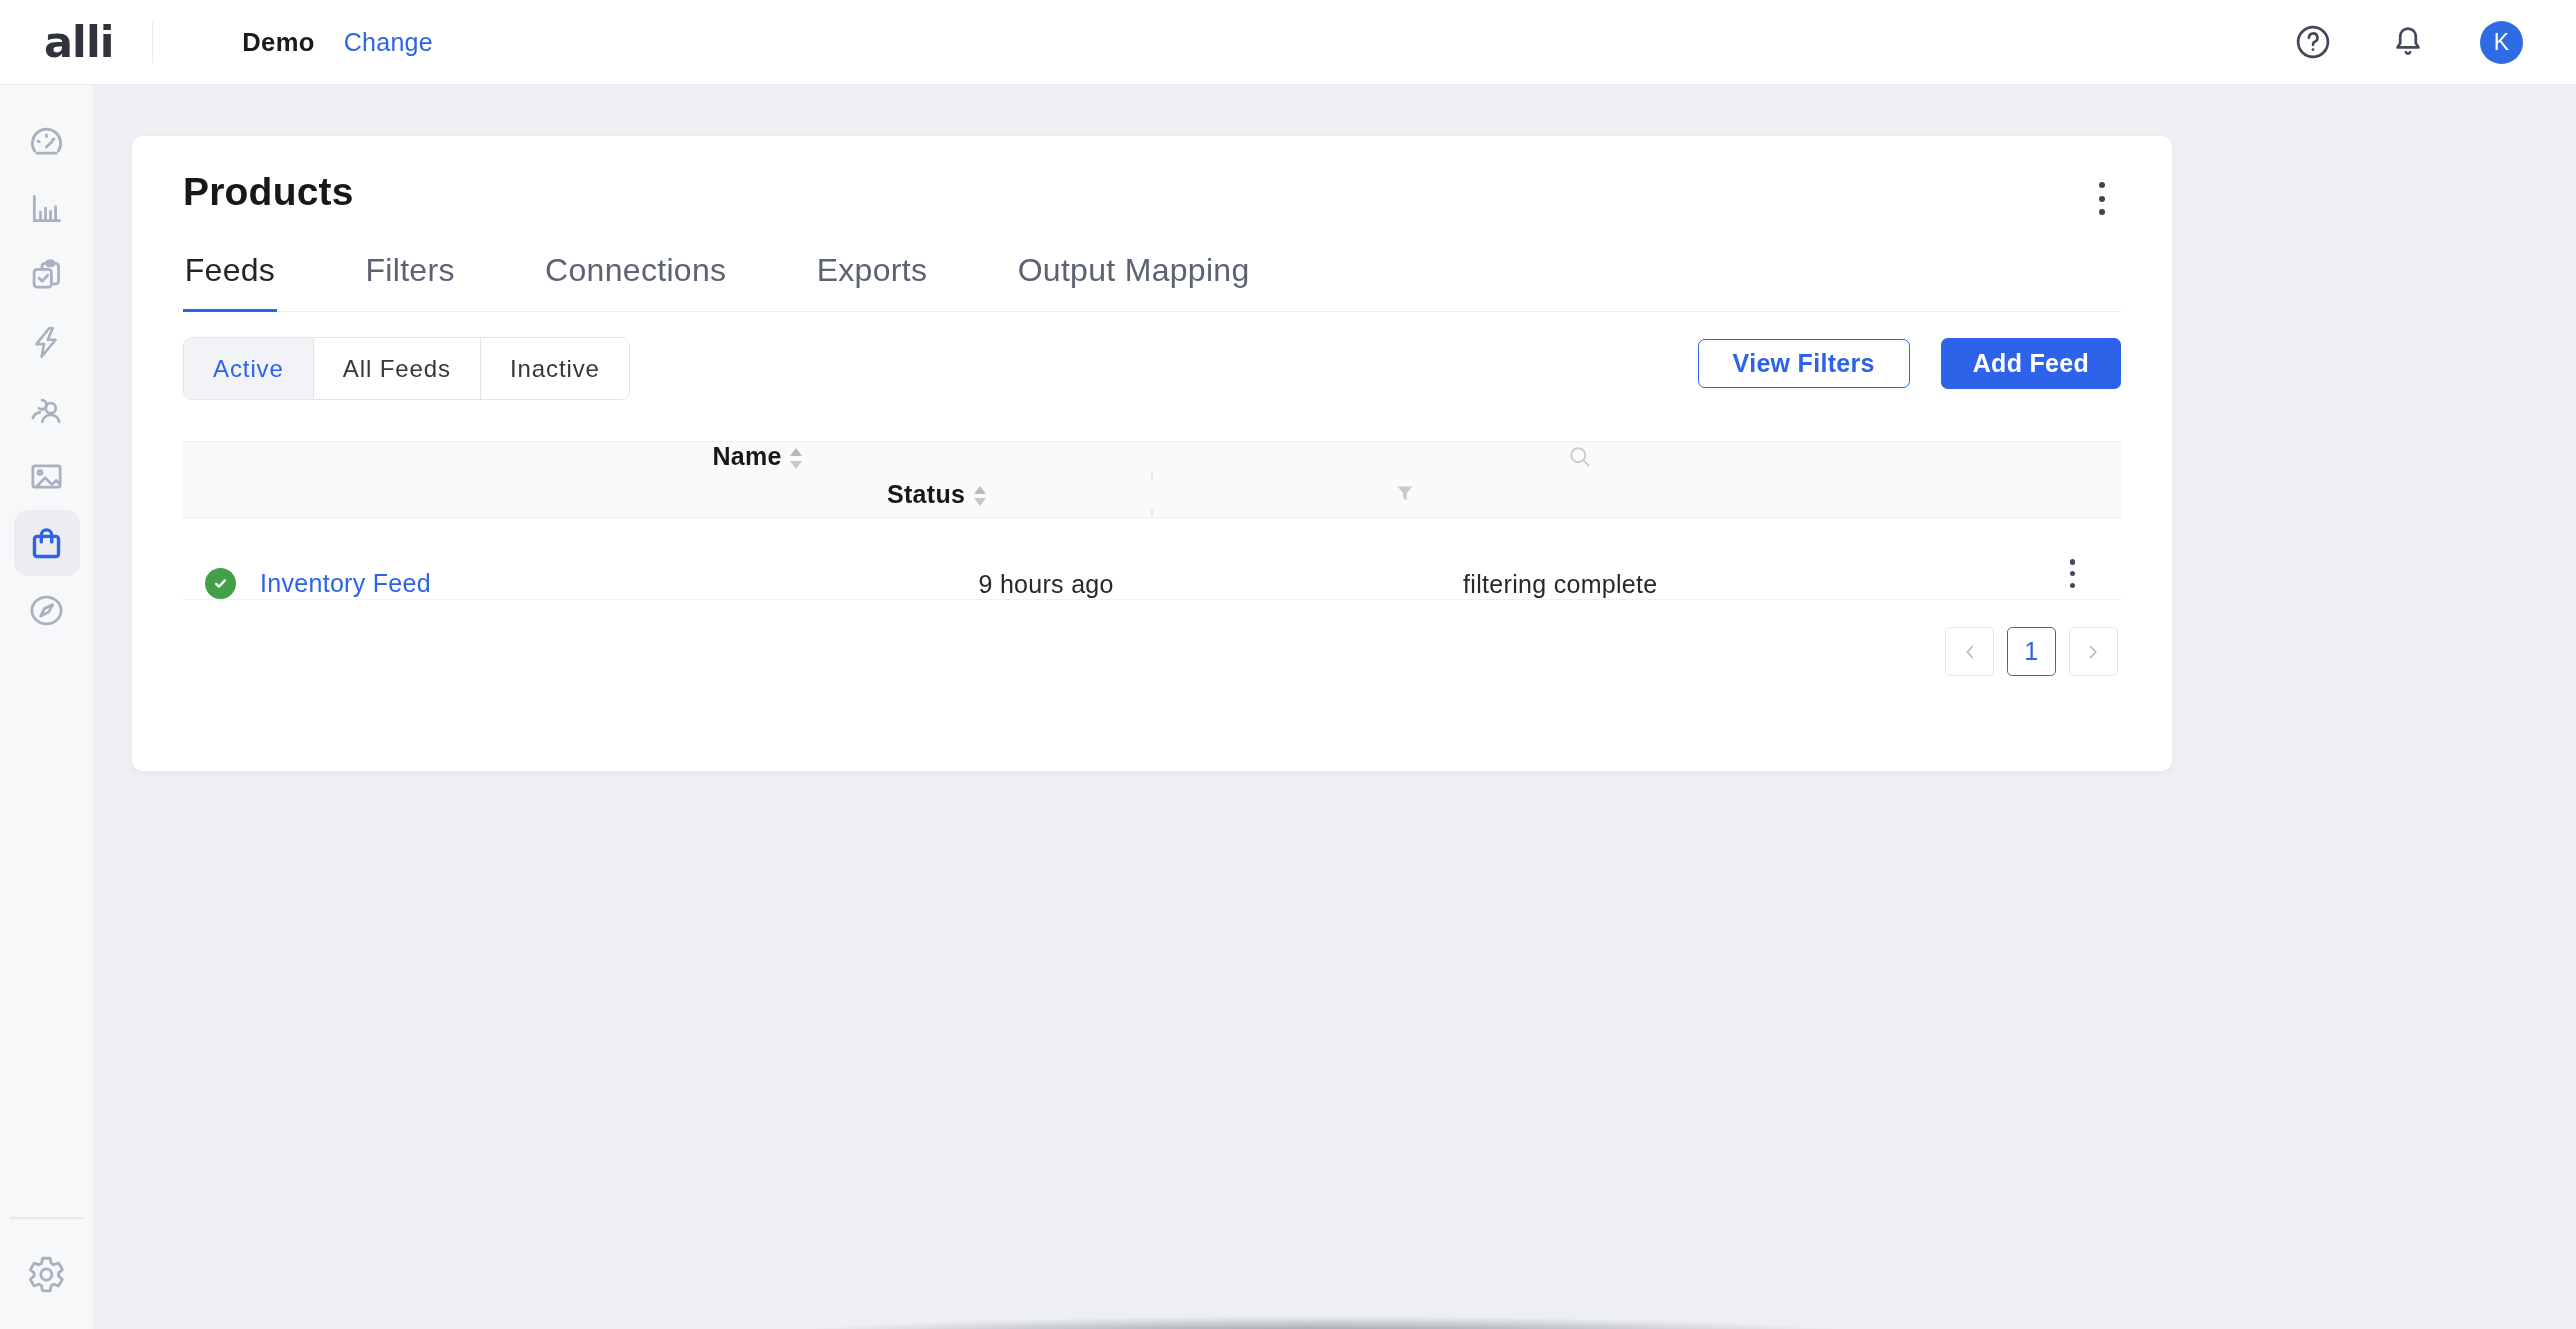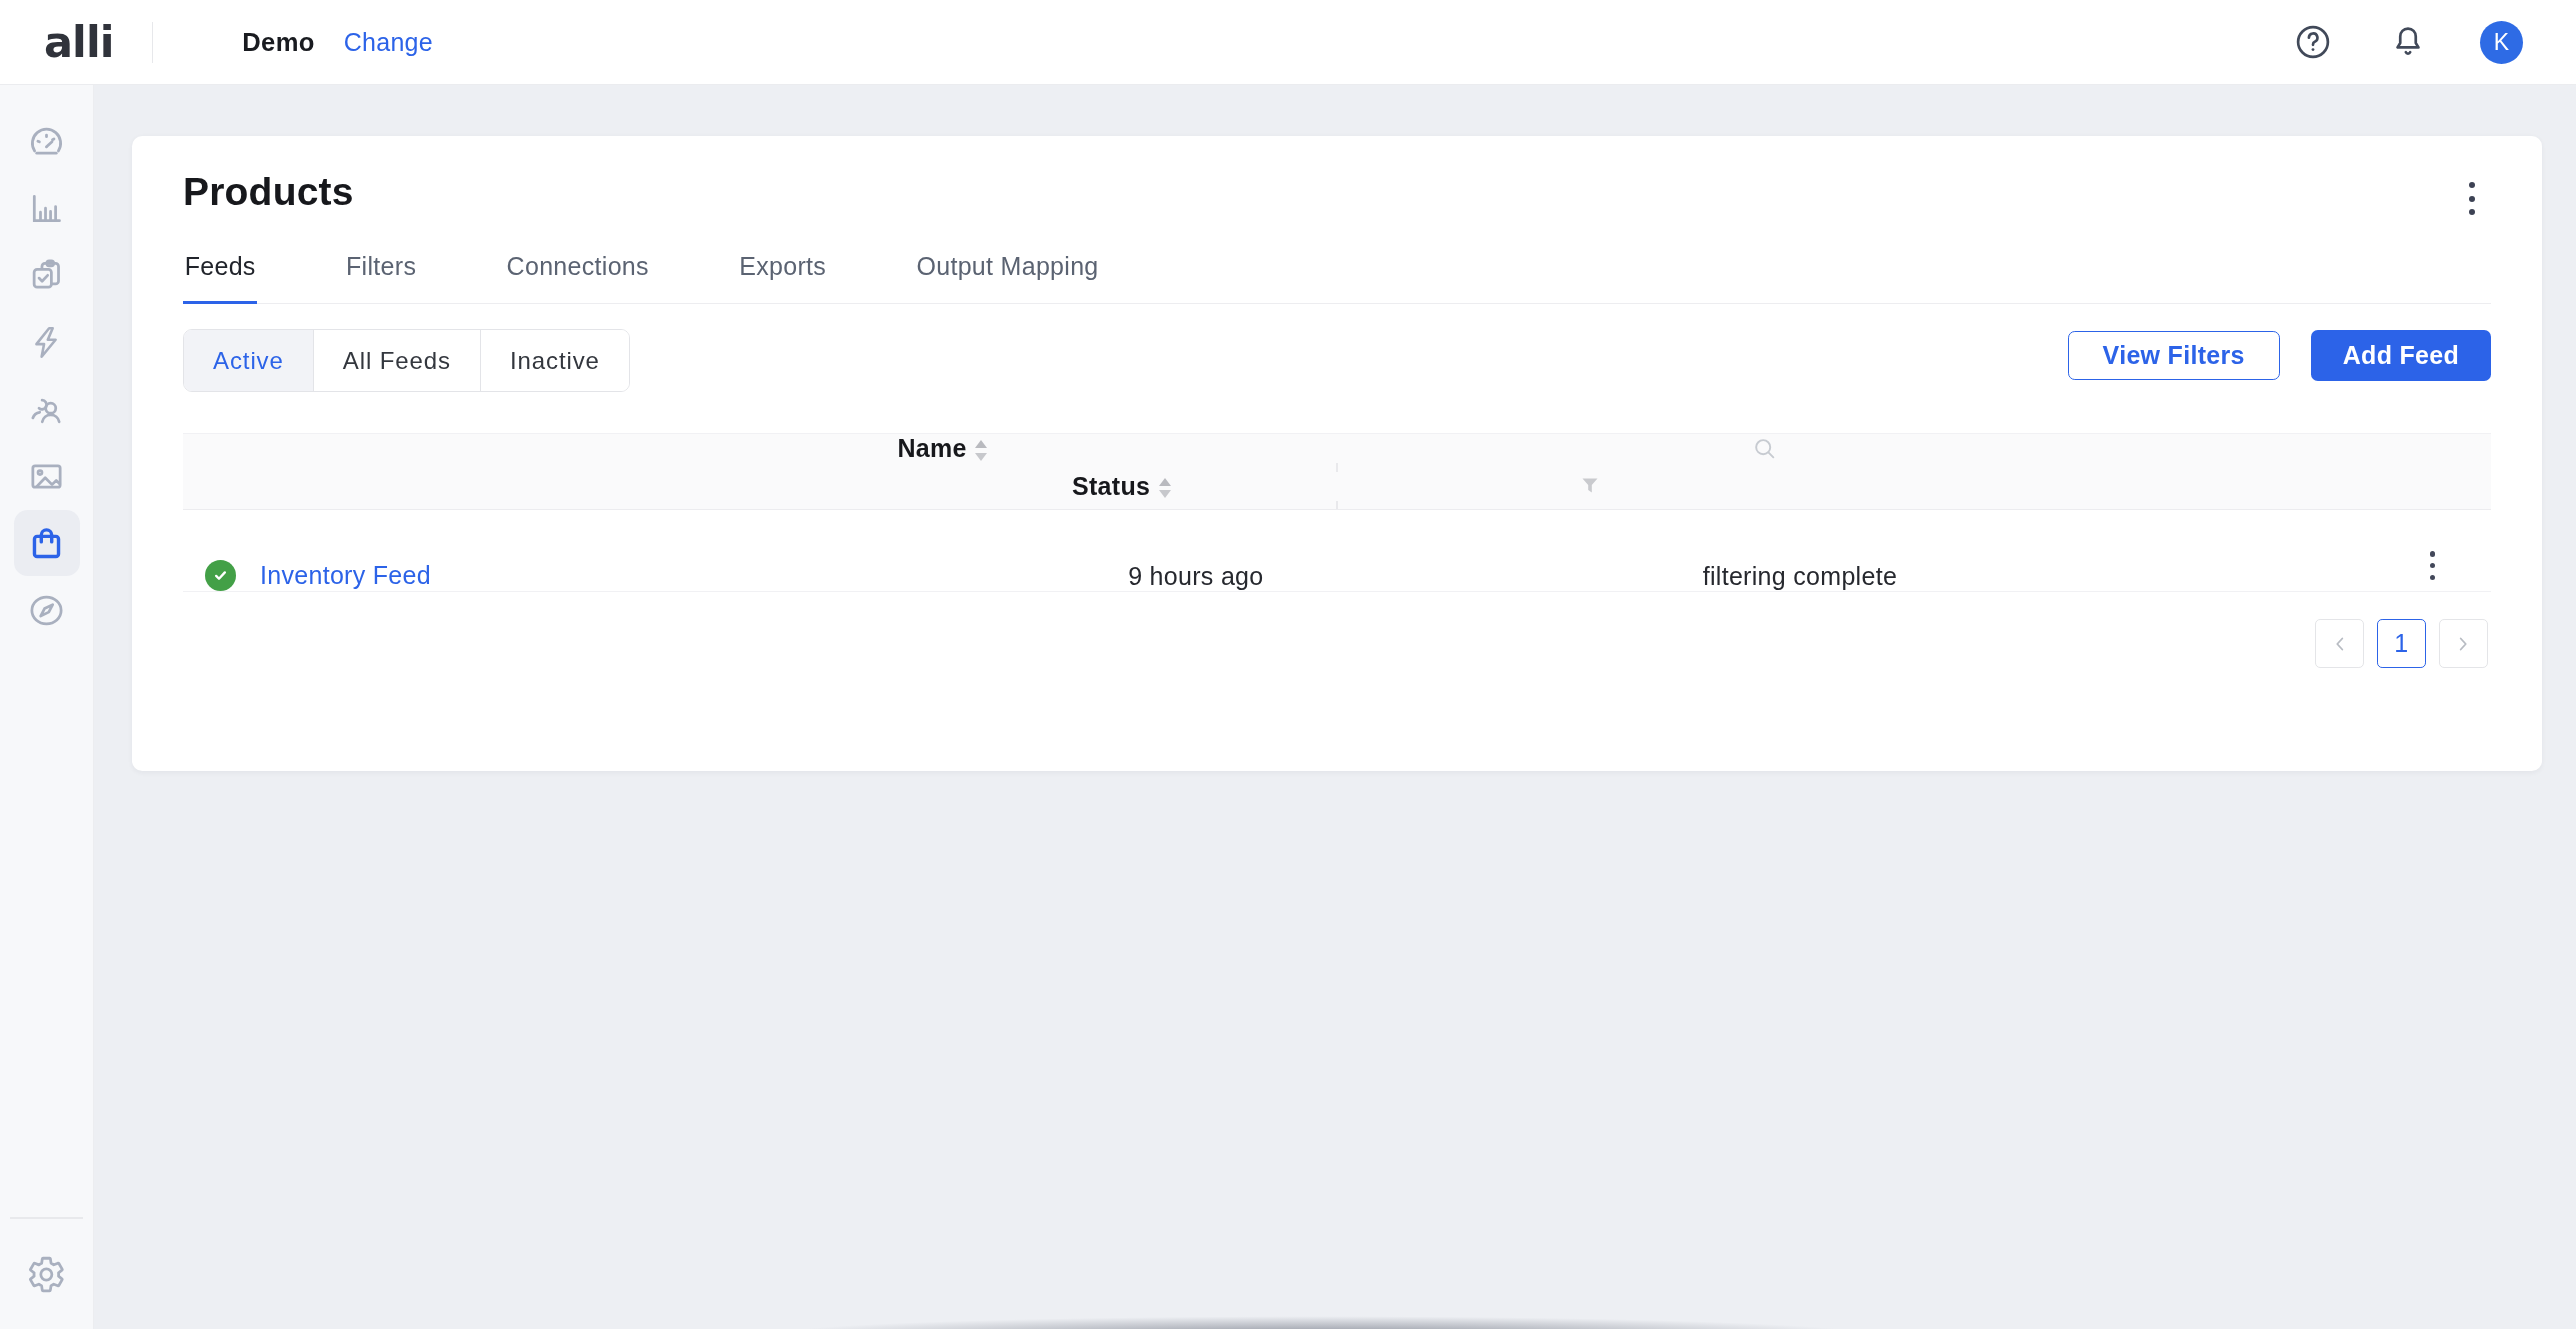--- a/index.html
+++ b/index.html
@@ -24,31 +24,31 @@
   .sidebar { position:absolute; top:85px; left:0; bottom:0; width:94px; background:#f7f8fa;
              border-right:0.9px solid #ecedf0; display:flex; flex-direction:column; align-items:center; padding-top:24px; z-index:4; }
   .side-item { width:66px; height:66px; display:flex; align-items:center; justify-content:center;
                color:#a9b0bf; border-radius:13.6px; cursor:pointer; margin-bottom:0.9px; }
   .side-item.active { background:#ebedf2; color:#2c63e8; }
   .sidebar-bottom { margin-top:auto; width:100%; display:flex; flex-direction:column; align-items:center; padding-bottom:22px; }
   .sidebar-rule { width:73px; height:1.7px; background:#e8e9ec; margin-bottom:22px; }
 
   
   .main { position:absolute; top:85px; left:94px; right:0; bottom:0; }
-  .card { position:absolute; top:51px; left:38px; width:2410px; height:635px; background:#ffffff;
+  .card { position:absolute; top:51px; left:38px; width:2040px; height:635px; background:#ffffff;
           border-radius:10.2px; box-shadow:0 1.7px 5.1px rgba(35,40,60,.05); padding:34px 51px 0 51px; }
   .card-head { display:flex; align-items:flex-start; }
   .page-title { font-size:39px; font-weight:700; color:#17181c; letter-spacing:0.2px; }
   .card-kebab { margin-left:auto; margin-top:6.8px; width:38px; height:44px; display:flex; flex-direction:column;
                 align-items:center; justify-content:center; gap:7.7px; cursor:pointer; }
   .card-kebab i, .row-kebab i { width:6px; height:6px; border-radius:50%; background:#3d4254; display:block; }
 
   
   .tabs { display:flex; gap:87px; margin-top:31px; border-bottom:1.7px solid #ededf0; }
-  .tab { font-size:25px; color:#5b6372; letter-spacing:0.3px; padding:0 1.7px 22px 1.7px; position:relative; cursor:pointer; }
+  .tab { font-size:32px; color:#5b6372; letter-spacing:0.3px; padding:0 1.7px 22px 1.7px; position:relative; cursor:pointer; }
   .tab.active { color:#21242b; font-weight:500; }
   .tab.active::after { content:""; position:absolute; left:0; right:0; bottom:-1.7px; height:3.4px; background:#2c63e8; }
 
   
   .controls-row { display:flex; align-items:flex-start; margin-top:25.6px; }
   .segmented { display:flex; border:1.7px solid #e3e4e8; border-radius:9px; overflow:hidden; background:#fff; }
   .seg-btn { font-size:24px; letter-spacing:0.9px; color:#33373e; background:#fff; padding:0 29px; height:61px;
              display:flex; align-items:center; cursor:pointer; border-left:1.7px solid #e3e4e8; }
   .seg-btn:first-child { border-left:none; }
   .seg-btn.selected { background:#f2f3f7; color:#2c63e8; }

